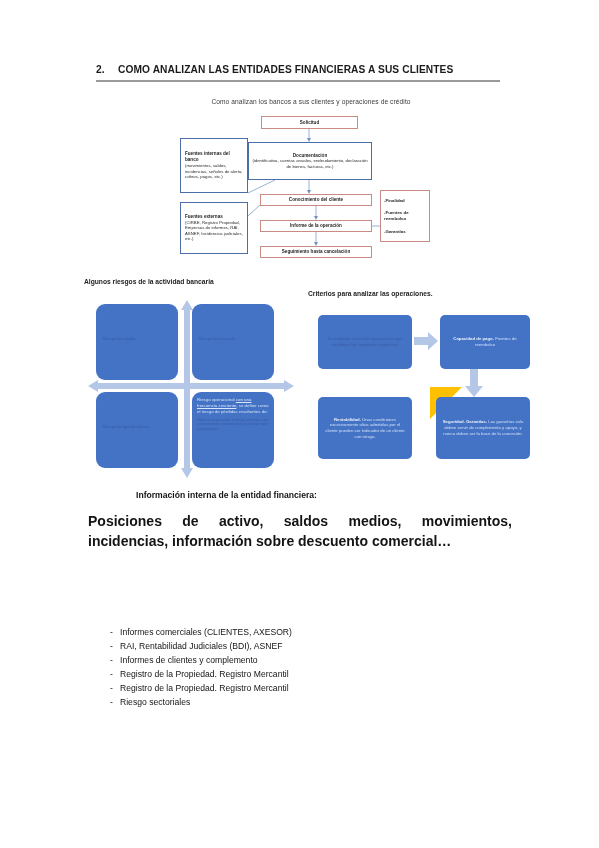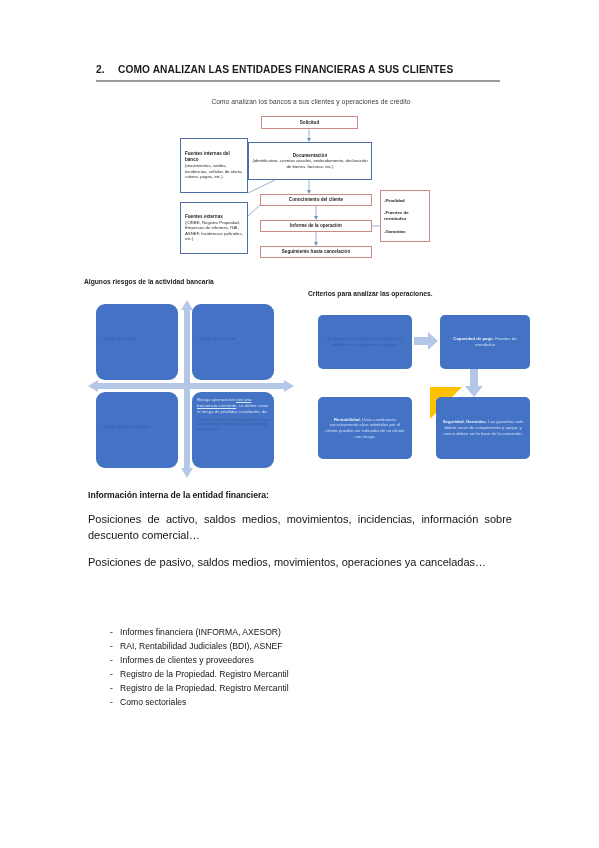--- a/index.html
+++ b/index.html
@@ -103,25 +103,26 @@
     position: absolute; left: 152px; top: 64px; width: 20px; height: 28px;
   }
   .c-yellow {
     position: absolute; left: 118px; top: 82px; width: 0; height: 0;
     border-top: 32px solid #ffc000; border-right: 32px solid transparent;
   }
 
   
   .bodysec { position: absolute; left: 88px; width: 424px; }
   .b-head {
-    font-size: 8.6px; font-weight: bold; color: #141414; margin-bottom: 12px;
+    font-size: 8.6px; font-weight: bold; color: #141414; margin-bottom: 12px; margin-left: 48px;
   }
   .b-para {
-    font-size: 11px; color: #141414; line-height: 1.42; margin-bottom: 12px;
+    font-size: 14px; color: #141414; line-height: 1.42; margin-bottom: 12px;
     text-align: justify;
+    font-weight: bold;
   }
   #sec-interna { top: 490px; }
   #sec-terceros { top: 616px; }
   .b-list { list-style: none; margin-top: 10px; }
   .b-list li {
     font-size: 8.6px; color: #141414; line-height: 1.62;
     display: flex; align-items: baseline;
   }
   .b-list li .dash { display: inline-block; width: 32px; padding-left: 22px; }
 </style>
@@ -251,45 +252,44 @@
     </div>
 
     <div class="cbox" id="c-4">
       <div class="ctxt"><b>Seguridad. Garantías.</b><span> Las garantías solo deben servir de complemento y apoyo, y nunca deben ser la base de la concesión.</span></div>
     </div>
   </div>
 
   <div class="bodysec" id="sec-interna">
     <div class="b-head">Información interna de la entidad financiera:</div>
     <div class="b-para">Posiciones de activo, saldos medios, movimientos, incidencias, información sobre descuento comercial…</div>
-    <div class="b-para">Posiciones de pasivo, saldos medios, movimientos, operaciones ya canceladas…</div>
   </div>
 
   <div class="bodysec" id="sec-terceros">
     <ul class="b-list" id="terceros-list">
         <li>
           <span class="dash">-</span>
-          <span>Informes financiera (INFORMA, AXESOR)</span>
+          <span>Informes comerciales (CLIENTES, AXESOR)</span>
         </li>
         <li>
           <span class="dash">-</span>
           <span>RAI, Rentabilidad Judiciales (BDI), ASNEF</span>
         </li>
         <li>
           <span class="dash">-</span>
-          <span>Informes de clientes y proveedores</span>
+          <span>Informes de clientes y complemento</span>
         </li>
         <li>
           <span class="dash">-</span>
           <span>Registro de la Propiedad. Registro Mercantil</span>
         </li>
         <li>
           <span class="dash">-</span>
           <span>Registro de la Propiedad. Registro Mercantil</span>
         </li>
         <li>
           <span class="dash">-</span>
-          <span>Como sectoriales</span>
+          <span>Riesgo sectoriales</span>
         </li>
       </ul>
   </div>
 
 </div>
 
 </body></html>

